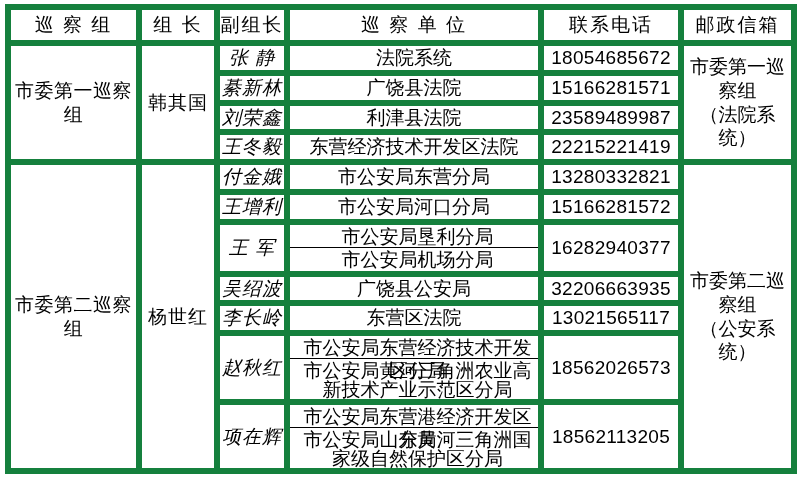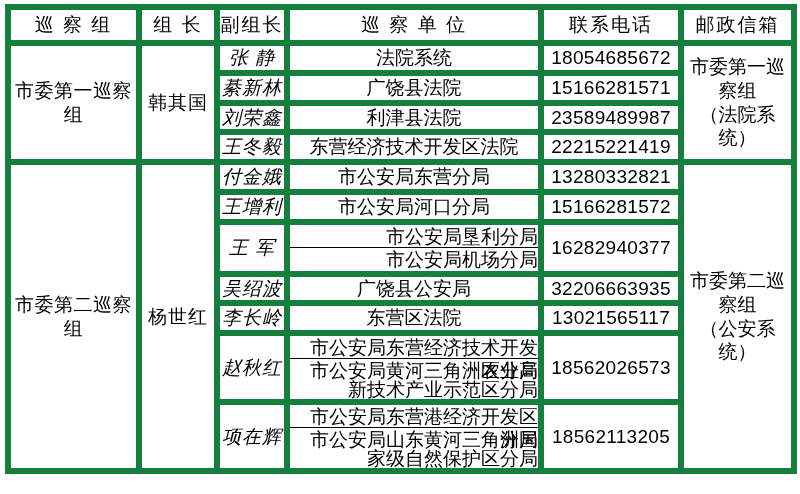--- a/index.html
+++ b/index.html
@@ -71,21 +71,21 @@
     font-weight: bold;
     line-height: 1.5;
   }
   .row-h { height: 29px; }
   .sub-wrap {
     display: block;
     width: 100%;
   }
   .sub-line {
     display: block;
-    text-align: right;
+    text-align: center;
     padding-left: 7px;
     height: 23px;
     line-height: 23px;
     box-sizing: border-box;
   }
   .sub-line.b-bot {
     border-bottom: 1px solid #000000;
   }
   .sub-line.two {
     height: 40px;

